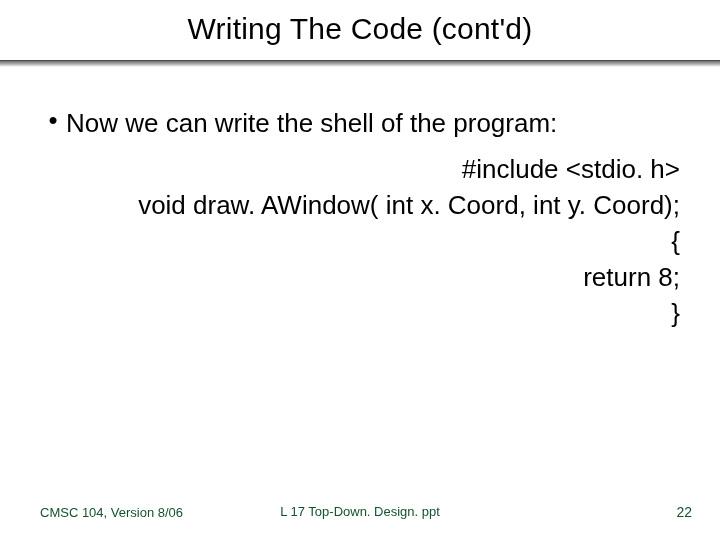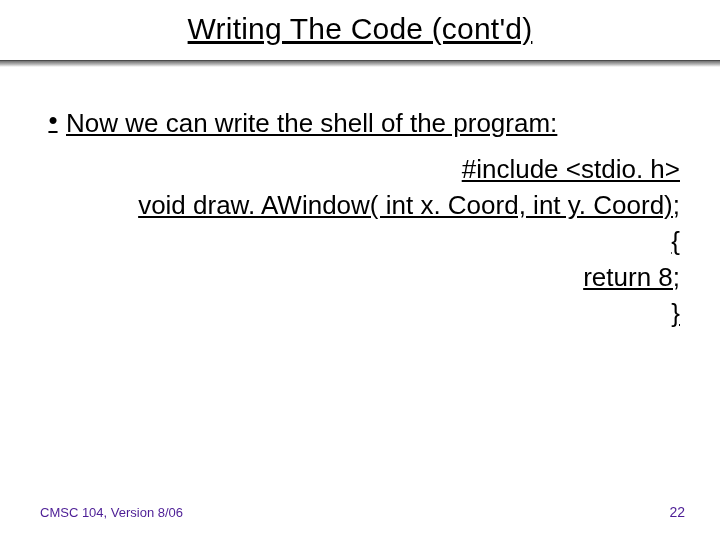--- a/index.html
+++ b/index.html
@@ -1,26 +1,26 @@
 <!DOCTYPE html>
 <html><head>
 <meta charset="utf-8">
 <style>
   * { margin: 0; padding: 0; box-sizing: border-box; }
   html, body { width: 720px; height: 540px; background: #fff; font-family: Arial, Helvetica, sans-serif; color: #000; }
-  .slide { position: relative; width: 720px; height: 540px; text-decoration: underline; }
+  .slide { position: relative; width: 720px; height: 540px; }
   .title-wrap { text-align: center; padding-top: 12px; }
   .title { font-size: 30px; font-weight: 400; letter-spacing: 0.2px; }
   .underline-band { margin-top: 14px; height: 7px; background: linear-gradient(to bottom, #6f6f6f 0%, #b5b5b5 55%, #ffffff 100%); border-top: 1px solid #4a4a4a; }
   .content { padding: 38px 40px 0 40px; }
   .row { display: flex; align-items: flex-start; margin-bottom: 10px; }
   .bullet { width: 26px; font-size: 26px; line-height: 30px; text-align: center; flex-shrink: 0; }
   .line { font-size: 26px; line-height: 36px; text-align: right; }
   .indent { padding-left: 46px; }
-  .footer { position: absolute; bottom: 20px; left: 0; right: 0; display: flex; justify-content: space-between; align-items: baseline; padding: 0 35px 0 40px; font-size: 13px; color: #4c1d95; }
+  .footer { position: absolute; bottom: 20px; left: 0; right: 0; display: flex; justify-content: space-between; align-items: baseline; padding: 0 28px 0 40px; font-size: 13px; color: #14532d; }
   .footer .center { position: absolute; left: 0; right: 0; text-align: center; }
   .footer .right { margin-left: auto; font-size: 14px; }
 </style>
 </head>
 <body>
 
 <div class="slide">
 
   <div class="title-wrap">
     <h1 class="title">Writing The Code (cont'd)</h1>
@@ -34,16 +34,17 @@
     </div>
     <div class="line">#include &lt;stdio. h&gt;</div>
     <div class="line">void draw. AWindow( int x. Coord, int y. Coord);</div>
     <div class="line">{</div>
     <div class="line indent">return 8;</div>
     <div class="line">}</div>
   </div>
 
   <div class="footer">
     <span>CMSC 104, Version 8/06</span>
+    <span class="center">L 17 Top-Down. Design. ppt</span>
     <span class="right">22</span>
   </div>
 
 </div>
 
 </body></html>

